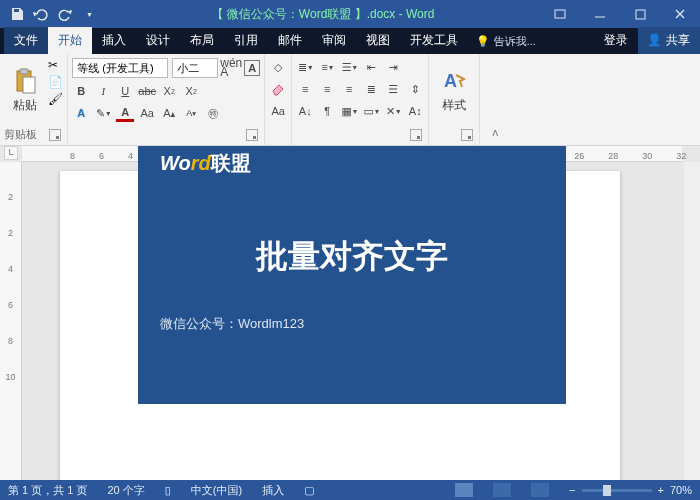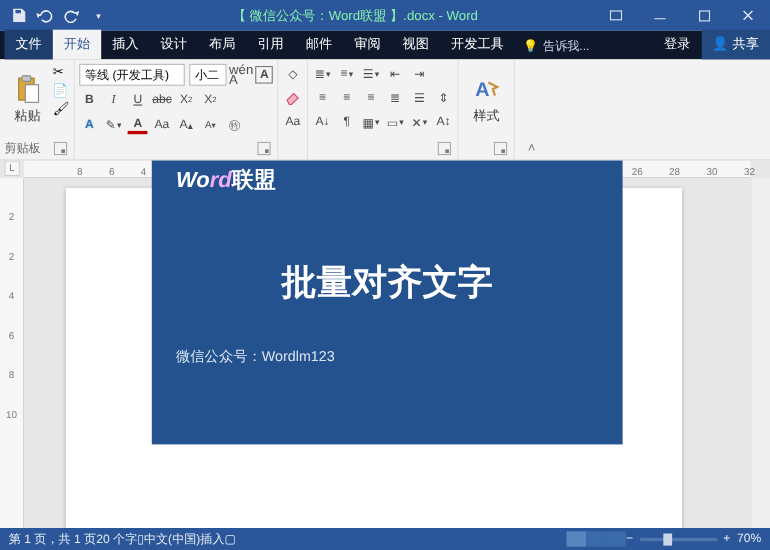--- a/index.html
+++ b/index.html
@@ -22,39 +22,39 @@
 
 .ribbon{height:92px;background:#f3f3f3;display:flex;border-bottom:1px solid #d6d6d6;overflow:hidden}
 .group{display:flex;flex-direction:column;padding:2px 4px;border-right:1px solid #e0e0e0}
 .group .gbody{display:flex;gap:2px;flex:1}
 .vbtn{display:flex;flex-direction:column;align-items:center;justify-content:center;width:42px;height:68px;gap:2px;color:#3b3b3b}
 .vbtn .icn{width:28px;height:28px}
 .sml{display:flex;flex-direction:column;gap:3px;padding:2px 0}
 .row{display:flex;align-items:center;gap:4px}
 .row .ic{width:18px;height:18px;display:flex;align-items:center;justify-content:center;color:#4b4b4b;font-size:11px}
 .fontname{width:96px;height:20px;border:1px solid #b8b8b8;background:#fff;font-size:11px;padding:1px 4px;display:flex;align-items:center}
-.fontsize{width:34px;height:20px;border:1px solid #b8b8b8;background:#fff;font-size:11px;padding:1px 4px;display:flex;align-items:center}
+.fontsize{width:46px;height:20px;border:1px solid #b8b8b8;background:#fff;font-size:11px;padding:1px 4px;display:flex;align-items:center}
 .grplabel{height:16px;font-size:11px;color:#6a6a6a;text-align:center;display:flex;align-items:flex-end;justify-content:center;padding-bottom:1px}
 .launcher{width:12px;height:12px;border:1px solid #a9a9a9;margin-left:auto;margin-right:2px;position:relative}
 .launcher:after{content:"";position:absolute;right:1px;bottom:1px;border-right:3px solid #7a7a7a;border-bottom:3px solid #7a7a7a;width:0;height:0}
 .grpfoot{display:flex;align-items:center;height:16px}
 
 .docwrap{position:relative;height:334px;background:#e7e7e7;overflow:hidden}
 .hruler{position:absolute;top:0;left:22px;right:18px;height:16px;background:#f7f7f7;border-bottom:1px solid #d0d0d0;display:flex;align-items:flex-end;padding-left:48px;gap:24px;font-size:9px;color:#7a7a7a}
 .vruler{position:absolute;top:16px;left:0;width:22px;bottom:0;background:#f7f7f7;border-right:1px solid #d0d0d0;display:flex;flex-direction:column;align-items:center;gap:26px;padding-top:30px;font-size:9px;color:#7a7a7a}
 .page{position:absolute;left:60px;top:25px;width:560px;height:400px;background:#fff;box-shadow:0 1px 4px rgba(0,0,0,.25)}
 .overlay{position:absolute;left:138px;top:-10px;width:428px;height:268px;background:#24528e;color:#fff;padding:14px 22px}
 .overlay .brand{font-size:20px;font-weight:bold;font-style:italic}
 .overlay .brand .lm{font-style:normal}
 .overlay .site{font-size:9px;letter-spacing:.5px;border-bottom:1px solid #4a74ab;padding-bottom:4px;width:110px}
 .overlay .big{font-size:32px;font-weight:bold;text-align:center;margin-top:58px}
 .overlay .sub{font-size:13px;margin-top:36px;color:#dbe5f2}
 .scroll{position:absolute;right:0;top:16px;width:16px;bottom:0;background:#efefef}
 
-.status{height:20px;background:#2b579a;color:#e5ecf5;display:flex;align-items:center;font-size:11px;padding:0 8px;gap:0}
+.status{height:20px;background:#2b579a;color:#e5ecf5;display:flex;align-items:center;font-size:11px;padding:0 8px;gap:20px}
 .status .grow{flex:1}
 .zoom{display:flex;align-items:center;gap:6px}
 .slider{width:70px;height:3px;background:#4c76ae;position:relative}
 .slider:before{content:"";position:absolute;left:30%;top:-4px;width:8px;height:11px;background:#cbd6e7}
 .viewbtn{width:18px;height:14px;background:#3a6aaa}
 .viewbtn.ac{background:#5a86bf}
 .carret{font-size:8px;margin-left:1px}
 </style>
 </head>
 <body>
@@ -283,21 +283,21 @@
       <span>6</span>
       <span>8</span>
       <span>10</span>
     </div>
   <div style="position:absolute;top:0;left:4px;width:14px;height:14px;background:#f7f7f7;border:1px solid #d0d0d0;font-size:9px;text-align:center;color:#777">L</div>
 
   <div class="page"></div>
 
   <div class="overlay">
     <div class="brand">
-      <span>Wo</span><span style="color:#f0abfc">rd</span><span class="lm">联盟</span>
+      <span>Wo</span><span style="color:#eab308">rd</span><span class="lm">联盟</span>
     </div>
     <div class="big">批量对齐文字</div>
     <div class="sub">微信公众号：Wordlm123</div>
   </div>
 
   <div class="scroll"></div>
 </div>
 
 <div class="status">
   <span>第 1 页，共 1 页</span>

